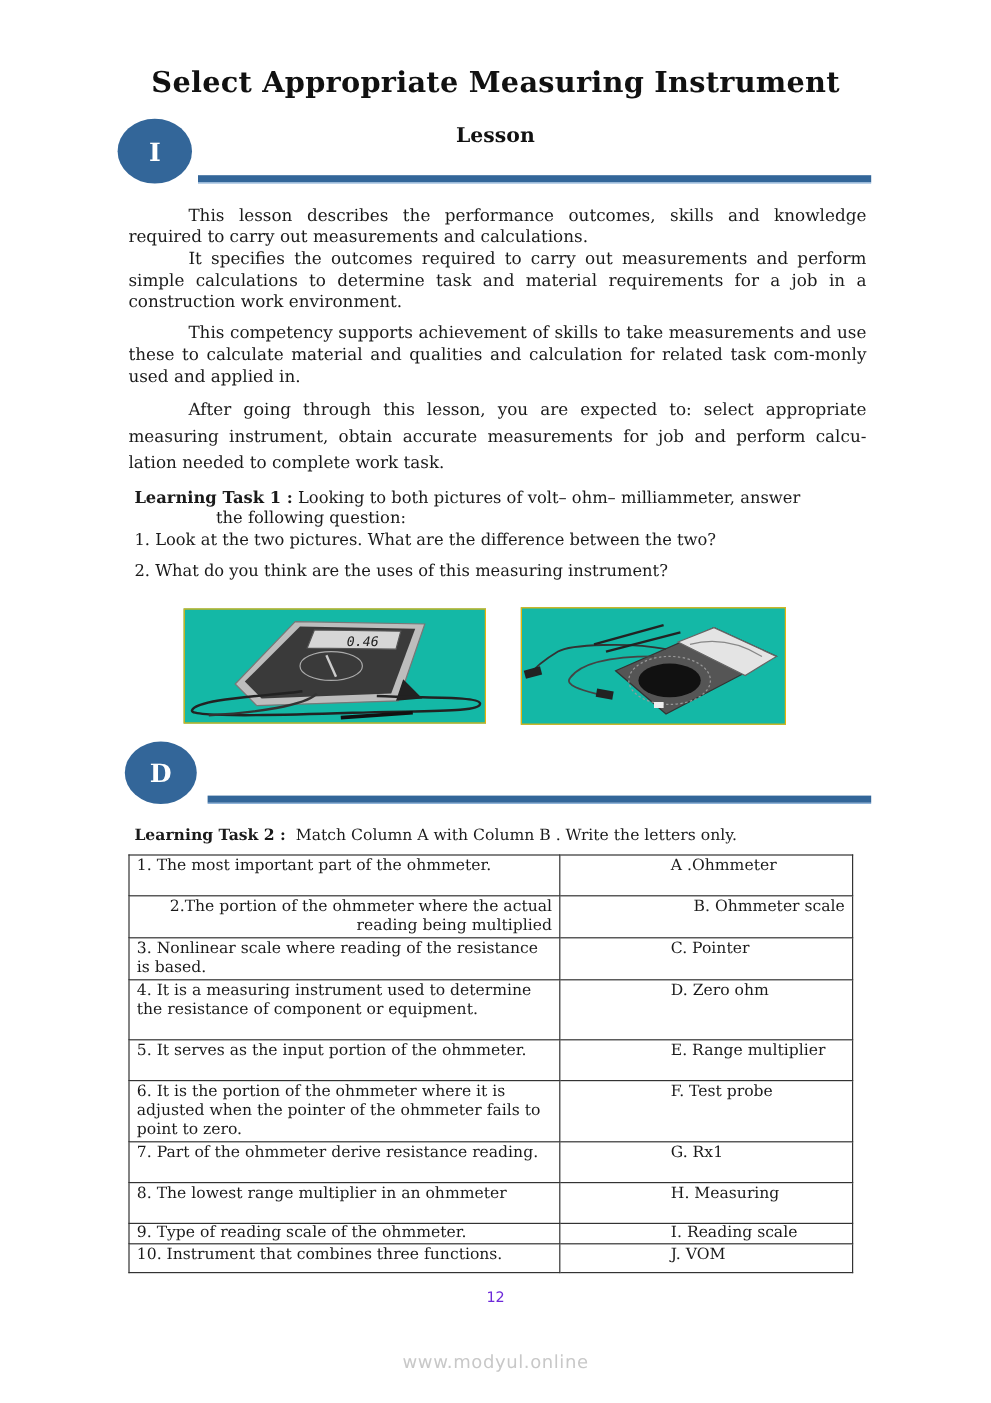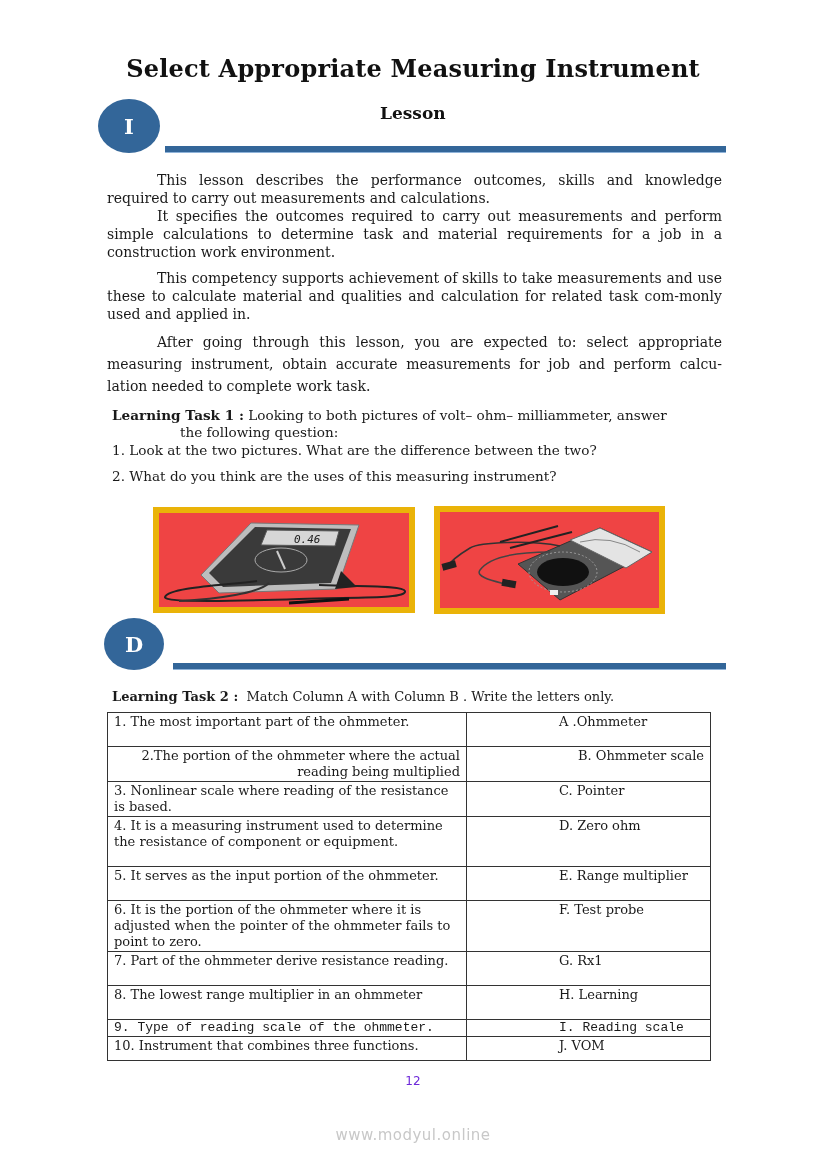--- a/index.html
+++ b/index.html
@@ -11,21 +11,21 @@
   .badge { width: 62px; height: 54px; border-radius: 50%; background: #336699;
            color: #fff; font-weight: bold; font-size: 21px; display: flex;
            align-items: center; justify-content: center; }
   .bar { height: 6px; background: #336699; }
   .bar::after { content: ""; position: absolute; left: 0; right: 0; bottom: -1px; height: 1px; background: #8fb3d9; }
   .section-label { font-weight: bold; font-size: 17px; color: #111; }
   .para { left: 107px; width: 615px; font-size: 14px; line-height: 18px; text-align: justify; }
   .indent { text-indent: 50px; }
   .task { font-size: 13.6px; line-height: 17px; }
   .task b { font-weight: bold; }
-  .photo { border: 6px solid #eab308; background: #ef4444; overflow: hidden; }
+  .photo { border: 1px solid #eab308; background: #14b8a6; overflow: hidden; }
   table.match { position: absolute; left: 107px; top: 712px; width: 604px; border-collapse: collapse;
                 font-size: 13px; line-height: 16px; }
   table.match td { border: 1.5px solid #333; vertical-align: top; padding: 1px 6px; }
   table.match td.colA { width: 346px; margin-top: 12px; }
   table.match td.colB { padding-left: 92px; }
   .pagenum { left: 0; width: 826px; text-align: center; top: 1074px; font-family: "DejaVu Sans", sans-serif; font-size: 12px; color: #6d28d9; }
   .watermark { left: 0; width: 826px; text-align: center; top: 1126px; font-family: "DejaVu Sans", sans-serif; font-size: 15px; color: #c8c8c8; letter-spacing: 0.5px; }
 </style>
 </head>
 <body>
@@ -116,23 +116,23 @@
     <tr style="height:50px;">
       <td class="colA">6. It is the portion of the ohmmeter where it is adjusted when the pointer of the ohmmeter fails to point to zero.</td>
       <td class="colB">F. Test probe</td>
     </tr>
     <tr style="height:34px;">
       <td class="colA">7. Part of the ohmmeter derive resistance reading.</td>
       <td class="colB">G. Rx1</td>
     </tr>
     <tr style="height:34px;">
       <td class="colA">8. The lowest range multiplier in an ohmmeter</td>
-      <td class="colB">H. Learning</td>
+      <td class="colB">H. Measuring</td>
     </tr>
-    <tr style="height:17px;font-family:Liberation Mono, monospace;">
+    <tr style="height:17px;">
       <td class="colA" style="padding-top:0; padding-bottom:0;">9. Type of reading scale of the ohmmeter.</td>
       <td class="colB" style="padding-top:0; padding-bottom:0;">I. Reading scale</td>
     </tr>
     <tr style="height:24px;">
       <td class="colA">10. Instrument that combines three functions.</td>
       <td class="colB">J. VOM</td>
     </tr>
   </tbody>
 </table>
 

